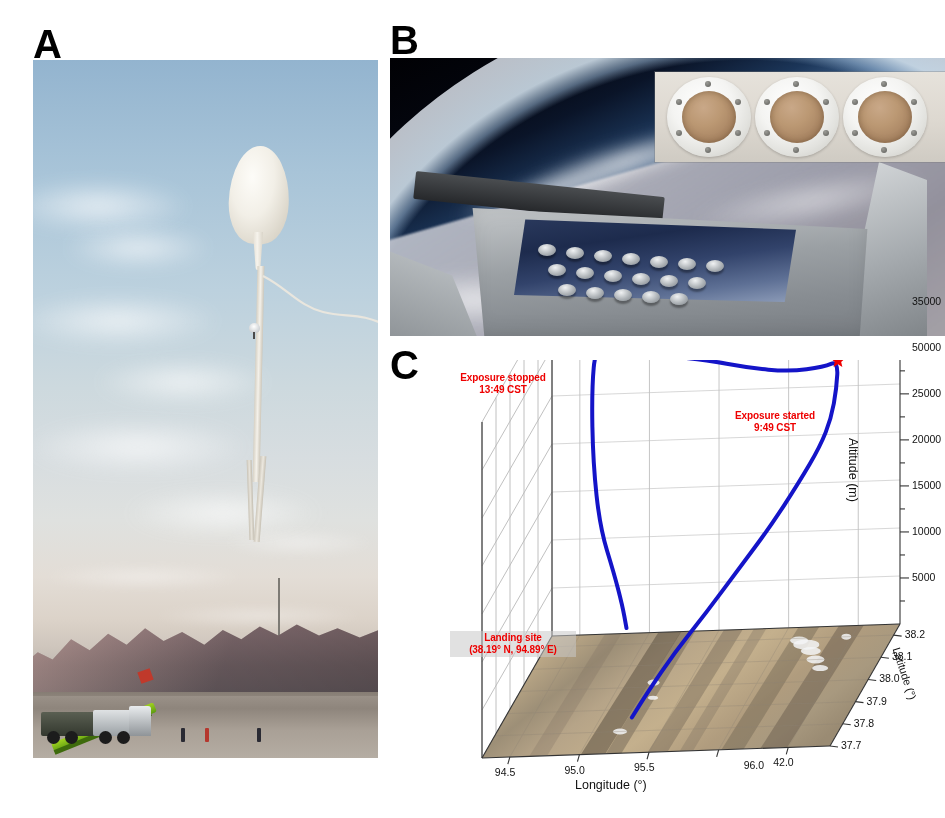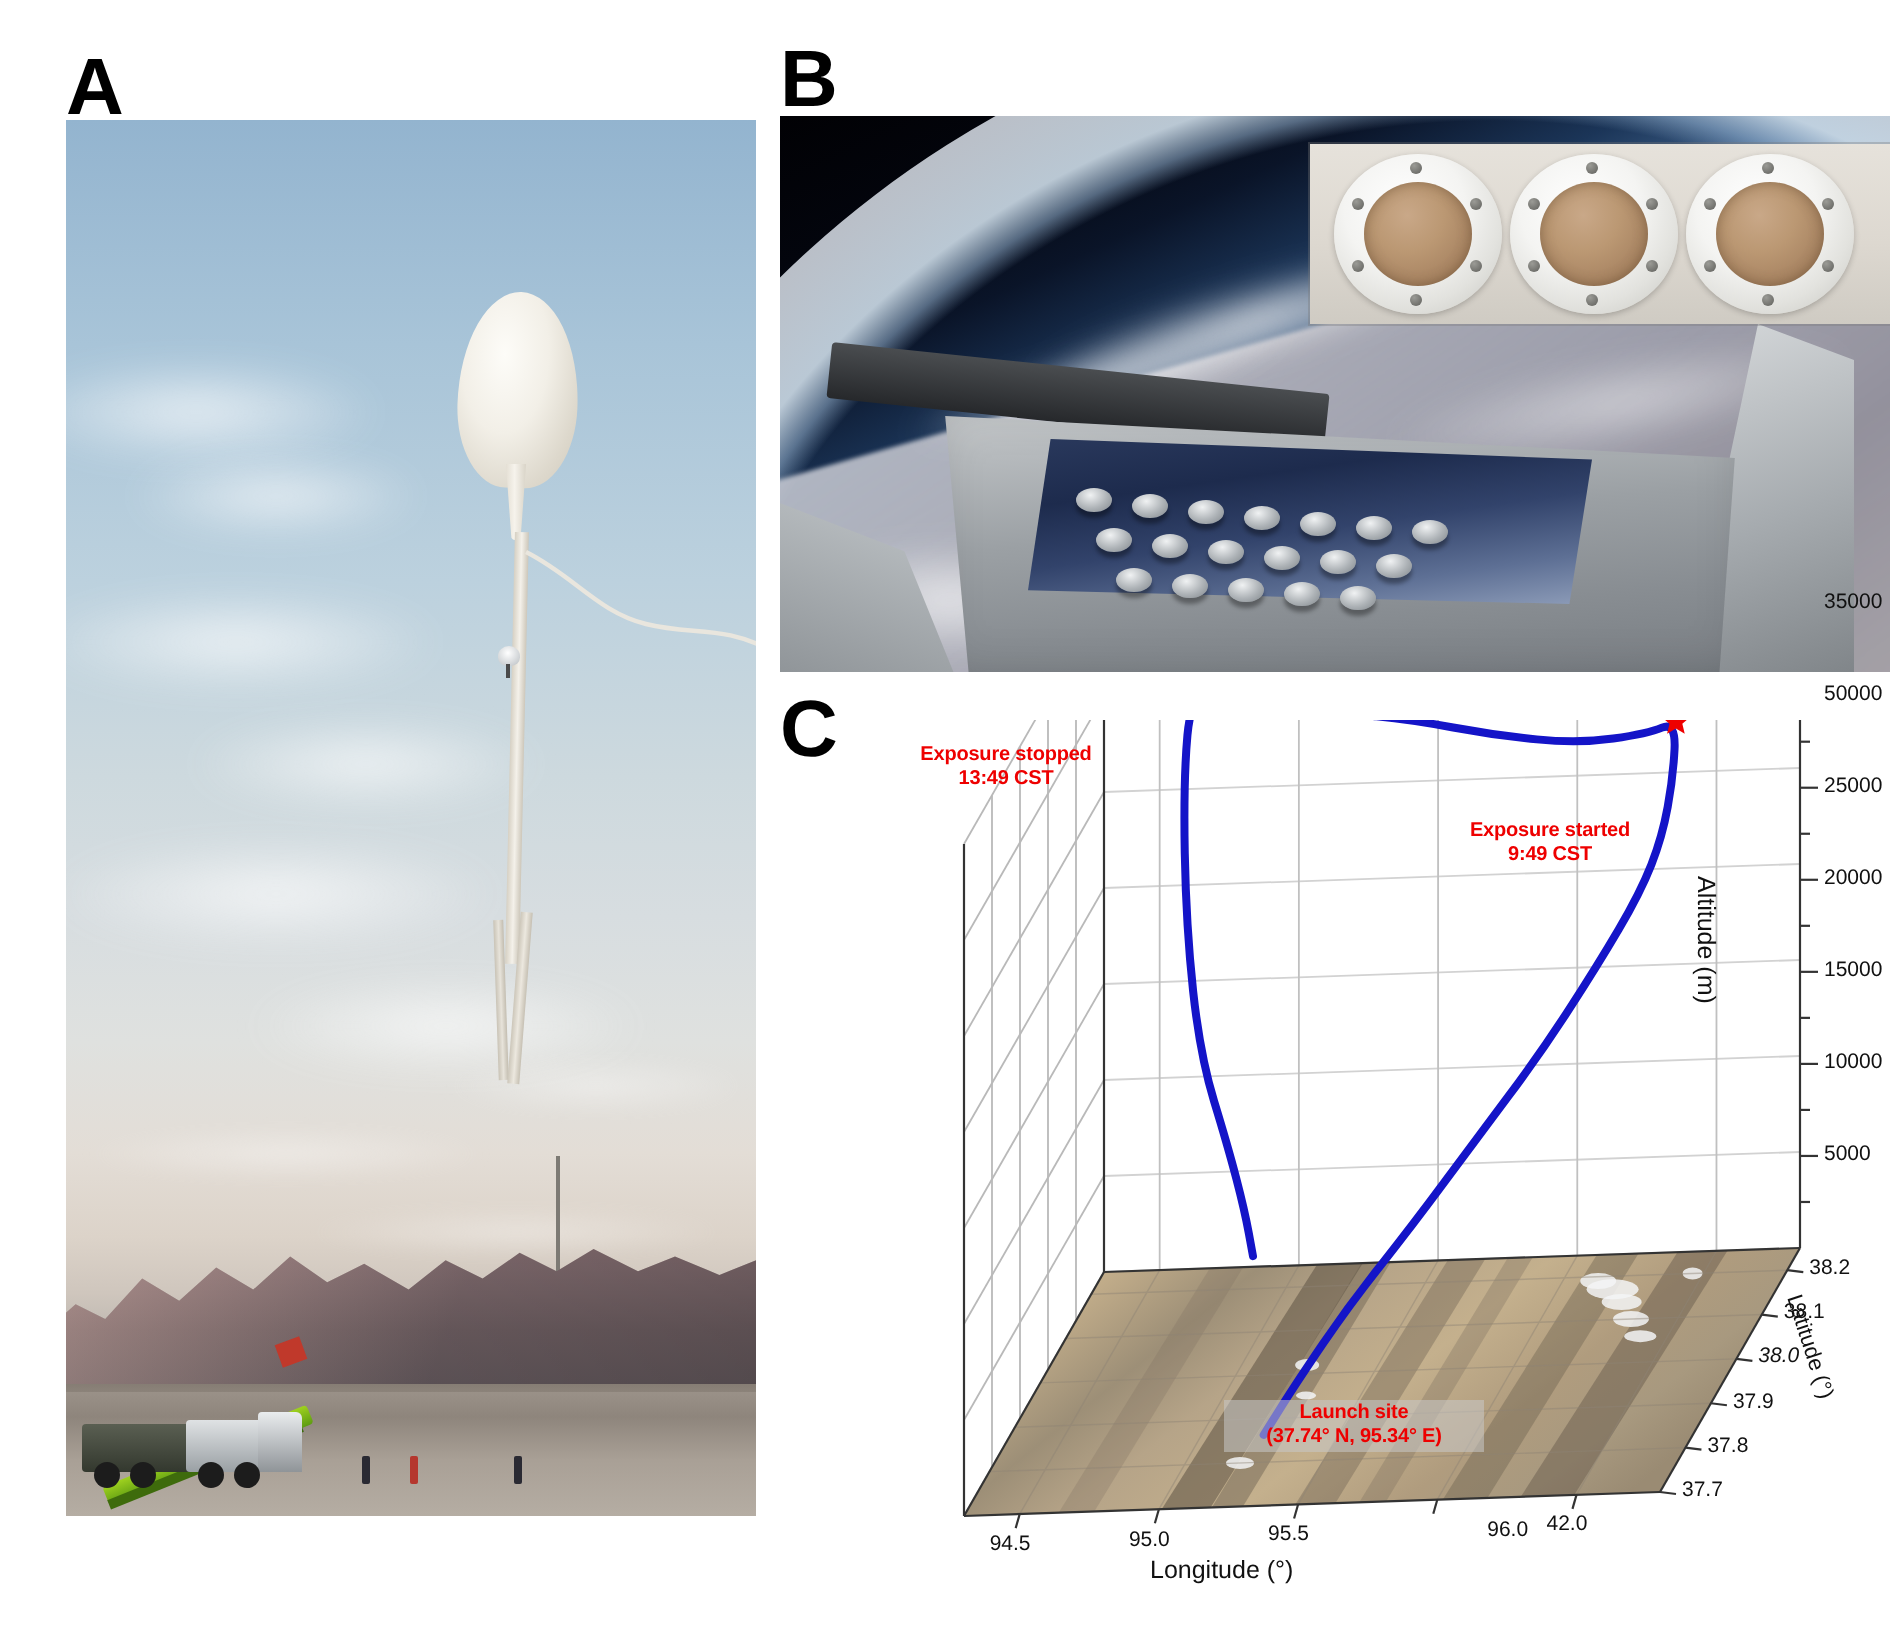--- a/index.html
+++ b/index.html
@@ -387,39 +387,39 @@
       </svg>
 
     <div class="c-annot" style="left:53px;top:12px;width:120px;">
       <div>Exposure stopped</div>
       <div>13:49 CST</div>
     </div>
     <div class="c-annot" style="left:324px;top:30px;width:122px;margin-top:20px;">
       <div>Exposure started</div>
       <div>9:49 CST</div>
     </div>
-    <div class="c-annot boxed" style="left:222px;top:340px;width:122px;">
-      <div>Launch site</div>
-      <div>(37.74° N, 95.34° E)</div>
+    <div class="c-annot boxed" style="left:60px;top:271px;width:118px;">
+      <div>Landing site</div>
+      <div>(38.19° N, 94.89° E)</div>
     </div>
 
     <div class="axis-title" style="left:185px;top:418px;">Longitude (°)</div>
     <div class="axis-title" style="left:470px;top:78px;
          transform:rotate(90deg);transform-origin:left top;white-space:nowrap;">Altitude (m)</div>
     <div class="axis-title" style="left:512px;top:286px;font-size:11px;
          transform:rotate(72deg);transform-origin:left top;white-space:nowrap;">Latitude (°)</div>
   <div class="tick-lbl" style="left: 104.84px; top: 406.04px;">94.5</div>
       <div class="tick-lbl" style="left: 174.44px; top: 403.64px;">95.0</div>
       <div class="tick-lbl" style="left: 244.04px; top: 401.24px;">95.5</div>
       <div class="tick-lbl" style="left: 313.64px; top: 398.84px; margin-left: 40px;">96.0</div>
       <div class="tick-lbl" style="left: 383.24px; top: 396.44px;">42.0</div>
       <div class="tick-lbl" style="left: 451px; top: 379px;">37.7</div>
       <div class="tick-lbl" style="left: 463.727px; top: 356.818px;">37.8</div>
       <div class="tick-lbl" style="left: 476.455px; top: 334.636px;">37.9</div>
-      <div class="tick-lbl" style="left: 489.182px; top: 312.455px; font-style: italic;">38.0</div>
+      <div class="tick-lbl" style="left: 489.182px; top: 312.455px;">38.0</div>
       <div class="tick-lbl" style="left: 501.909px; top: 290.273px;">38.1</div>
       <div class="tick-lbl" style="left: 514.636px; top: 268.091px;">38.2</div>
       <div class="tick-lbl" style="left: 522px; top: 210.973px;">5000</div>
       <div class="tick-lbl" style="left: 522px; top: 164.945px;">10000</div>
       <div class="tick-lbl" style="left: 522px; top: 118.918px;">15000</div>
       <div class="tick-lbl" style="left: 522px; top: 72.8904px;">20000</div>
       <div class="tick-lbl" style="left: 522px; top: 26.863px;">25000</div>
       <div class="tick-lbl" style="left: 522px; top: -19.1644px;">50000</div>
       <div class="tick-lbl" style="left: 522px; top: -65.1918px;">35000</div>
     </div>

